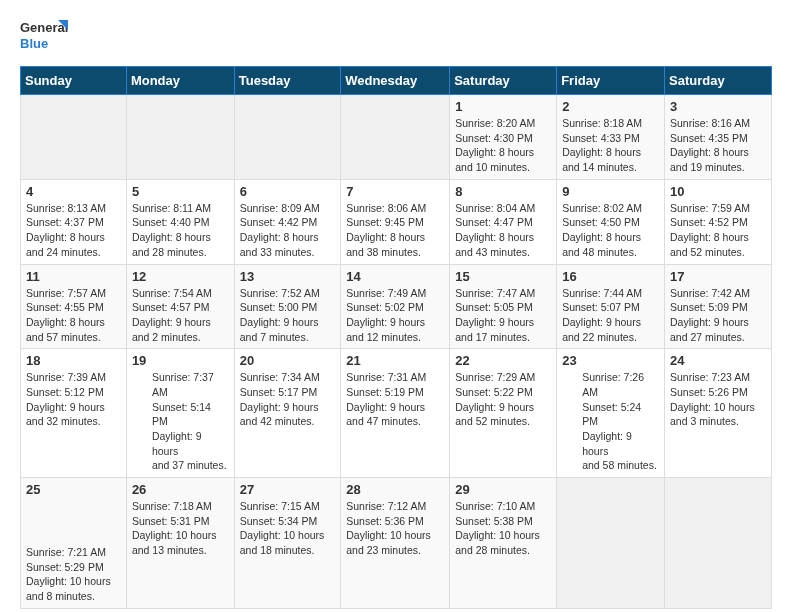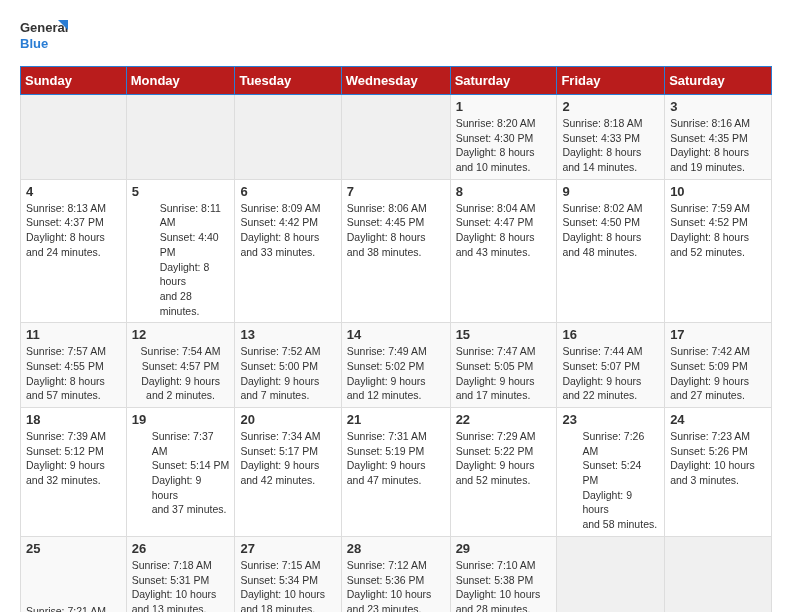--- a/index.html
+++ b/index.html
@@ -34,21 +34,21 @@
       font-size: 15px;
       color: #333;
       font-weight: bold;
     }
     .calendar {
       width: 100%;
       border-collapse: collapse;
       font-size: 11px;
     }
     .calendar thead tr {
-      background: #b91c1c;
+      background: #0c4a6e;
       color: #fff;
     }
     .calendar thead th {
       padding: 6px 4px;
       text-align: left;
       font-size: 13px;
       font-weight: bold;
       border: 1px solid #2a7dd4;
     }
     .calendar tbody tr {
@@ -144,36 +144,36 @@
       <tr>
         <td>
           <span class="day-number">4</span>
           <div class="day-info" style="white-space: pre-line;">Sunrise: 8:13 AM
 Sunset: 4:37 PM
 Daylight: 8 hours
 and 24 minutes.</div>
         </td>
         <td>
           <span class="day-number">5</span>
-          <div class="day-info" style="white-space: pre-line; margin-left: 28px;">Sunrise: 8:11 AM
+          <div class="day-info" style="white-space: pre-line;">Sunrise: 8:11 AM
 Sunset: 4:40 PM
 Daylight: 8 hours
 and 28 minutes.</div>
         </td>
         <td>
           <span class="day-number">6</span>
           <div class="day-info" style="white-space: pre-line;">Sunrise: 8:09 AM
 Sunset: 4:42 PM
 Daylight: 8 hours
 and 33 minutes.</div>
         </td>
         <td>
           <span class="day-number">7</span>
           <div class="day-info" style="white-space: pre-line;">Sunrise: 8:06 AM
-Sunset: 4:45 PM
+Sunset: 9:45 PM
 Daylight: 8 hours
 and 38 minutes.</div>
         </td>
         <td>
           <span class="day-number">8</span>
           <div class="day-info" style="white-space: pre-line;">Sunrise: 8:04 AM
 Sunset: 4:47 PM
 Daylight: 8 hours
 and 43 minutes.</div>
         </td>
@@ -195,21 +195,21 @@
       <tr>
         <td>
           <span class="day-number">11</span>
           <div class="day-info" style="white-space: pre-line;">Sunrise: 7:57 AM
 Sunset: 4:55 PM
 Daylight: 8 hours
 and 57 minutes.</div>
         </td>
         <td>
           <span class="day-number">12</span>
-          <div class="day-info" style="white-space: pre-line; text-align: center;">Sunrise: 7:54 AM
+          <div class="day-info" style="white-space: pre-line;">Sunrise: 7:54 AM
 Sunset: 4:57 PM
 Daylight: 9 hours
 and 2 minutes.</div>
         </td>
         <td>
           <span class="day-number">13</span>
           <div class="day-info" style="white-space: pre-line;">Sunrise: 7:52 AM
 Sunset: 5:00 PM
 Daylight: 9 hours
 and 7 minutes.</div>

